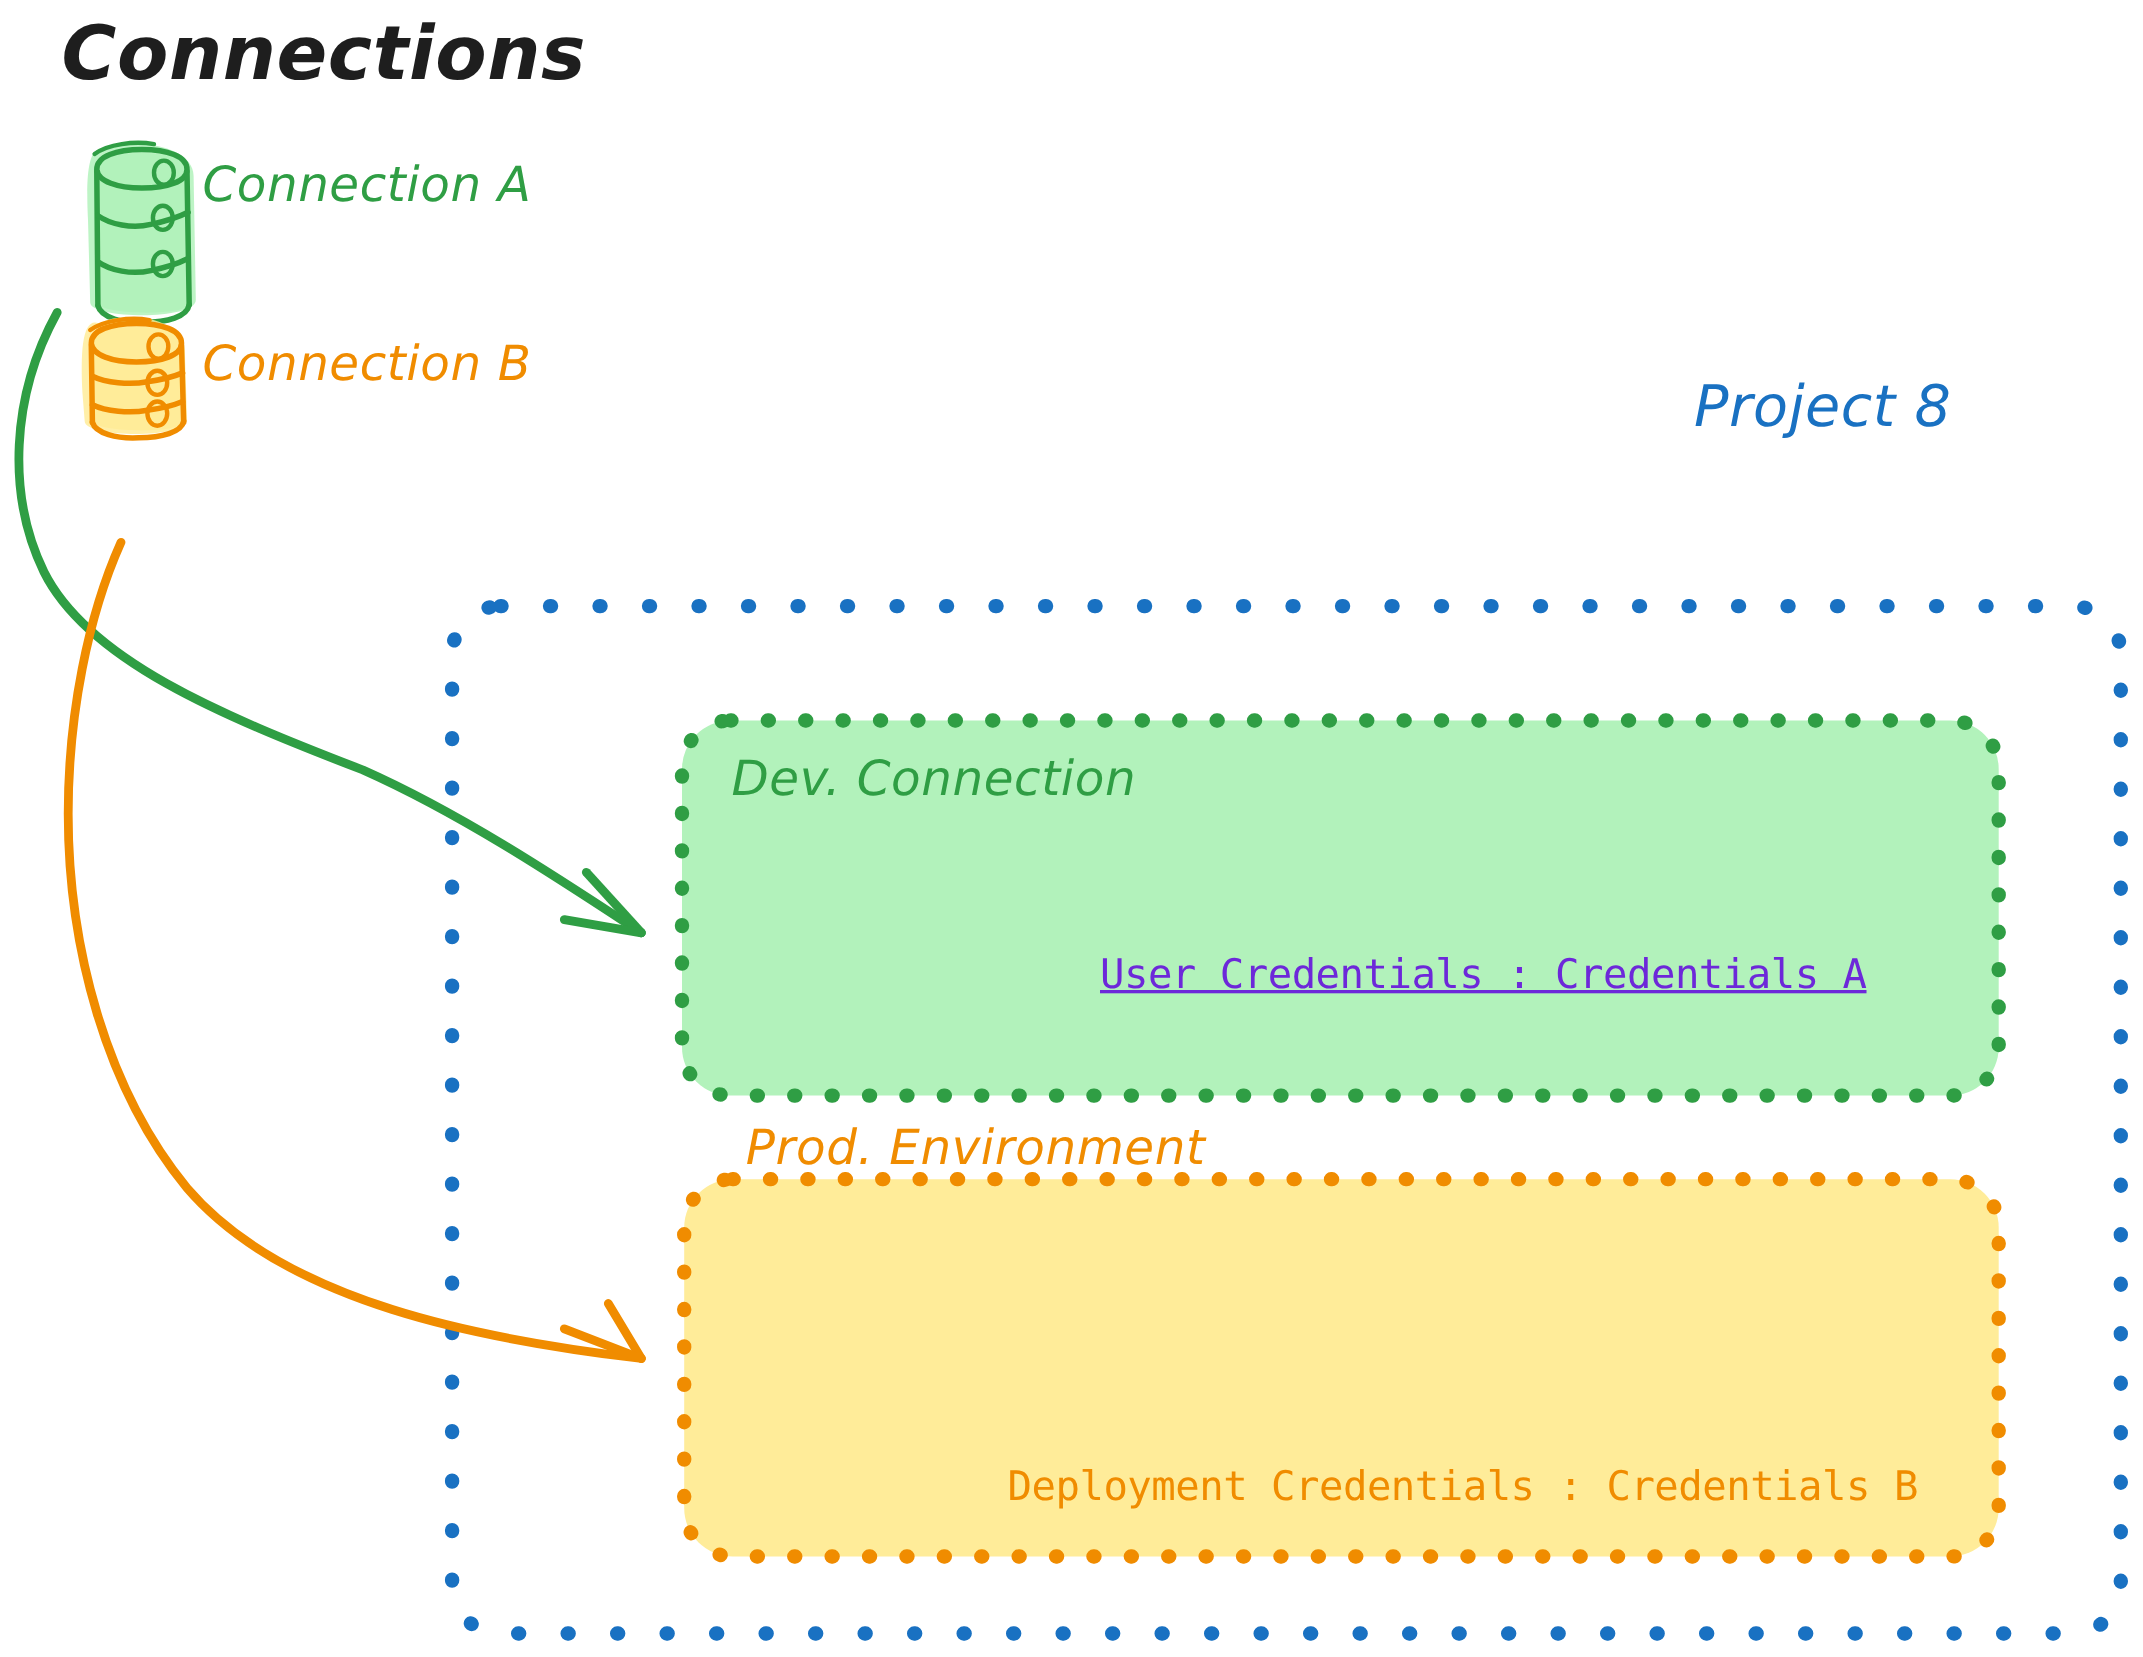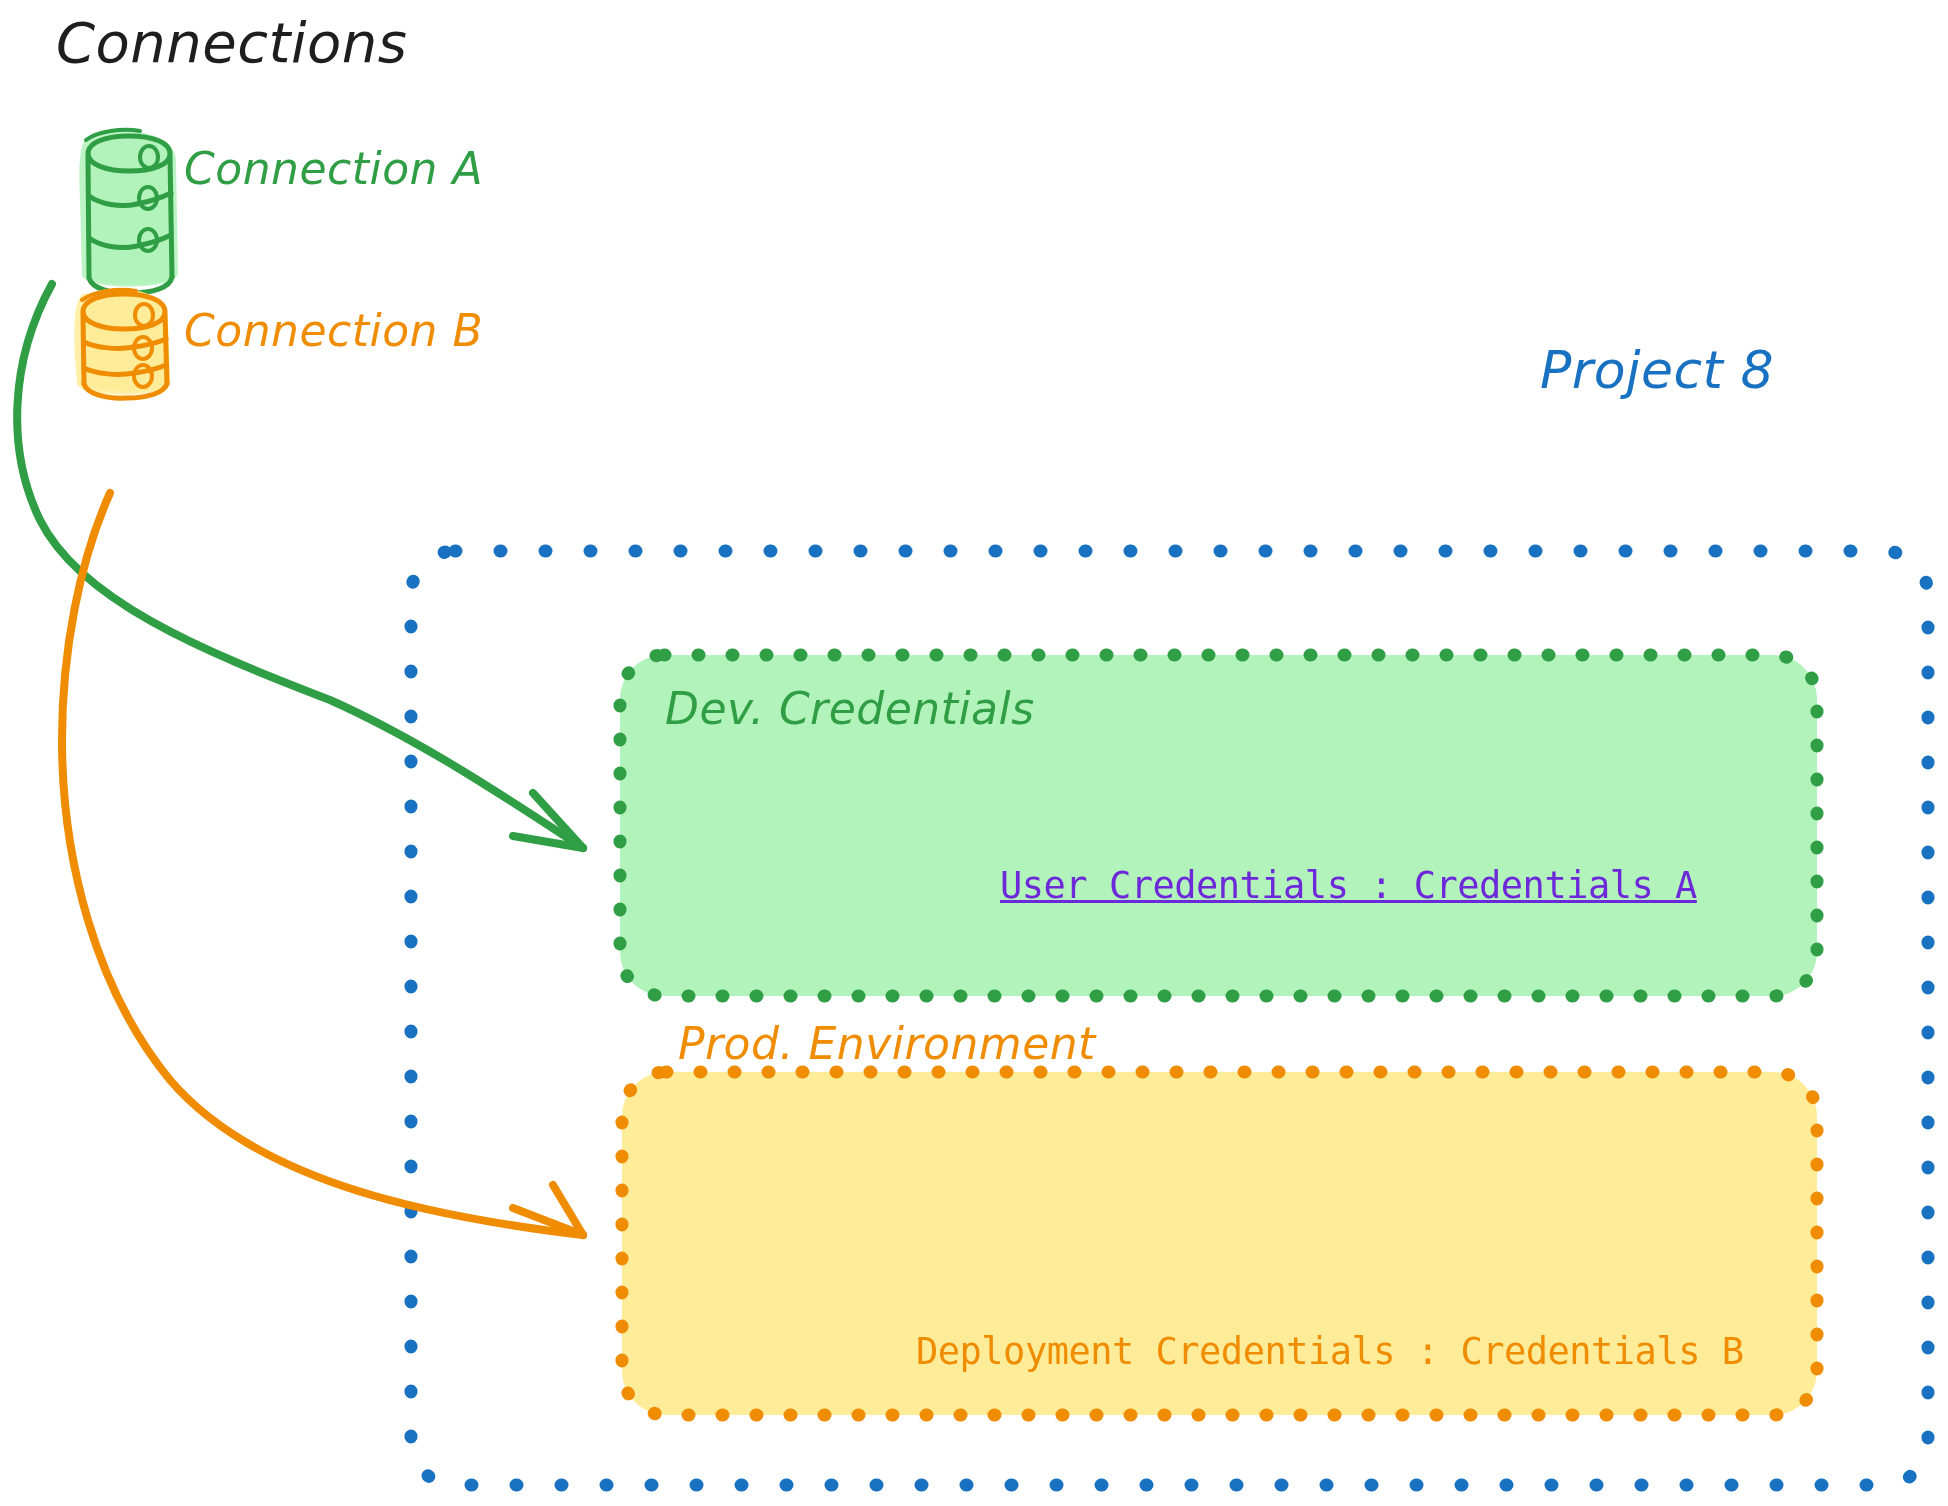--- a/index.html
+++ b/index.html
@@ -33,24 +33,24 @@
     letter-spacing: -0.5px;
   }
   .lbl {
     position: absolute;
     white-space: nowrap;
     user-select: none;
   }
   #title-connections {
     left: 56px;
     top: 10px;
-    font-size: 56px;
+    font-size: 68px;
     color: #1e1e1e;
     font-style: italic;
-    font-weight: 400;
+    font-weight: 700;
   }
   #label-connection-a {
     left: 184px;
     top: 143px;
     font-size: 44px;
     color: #2f9e44;
     font-style: italic;
   }
   #label-connection-b {
     left: 184px;
@@ -165,21 +165,21 @@
   </svg>
 
   <div class="lbl hand" id="title-connections">Connections</div>
 
   <div class="lbl hand" id="label-connection-a">Connection A</div>
 
   <div class="lbl hand" id="label-connection-b">Connection B</div>
 
   <div class="lbl hand" id="label-project-1">Project 8</div>
 
-  <div class="lbl hand" id="label-dev-env">Dev. Credentials</div>
+  <div class="lbl hand" id="label-dev-env">Dev. Connection</div>
 
   <div class="lbl mono" id="label-dev-cred">User Credentials : Credentials A</div>
 
   <div class="lbl hand" id="label-prod-env">Prod. Environment</div>
 
   <div class="lbl mono" id="label-prod-cred">Deployment Credentials : Credentials B</div>
 
 </div>
 
 </body></html>

